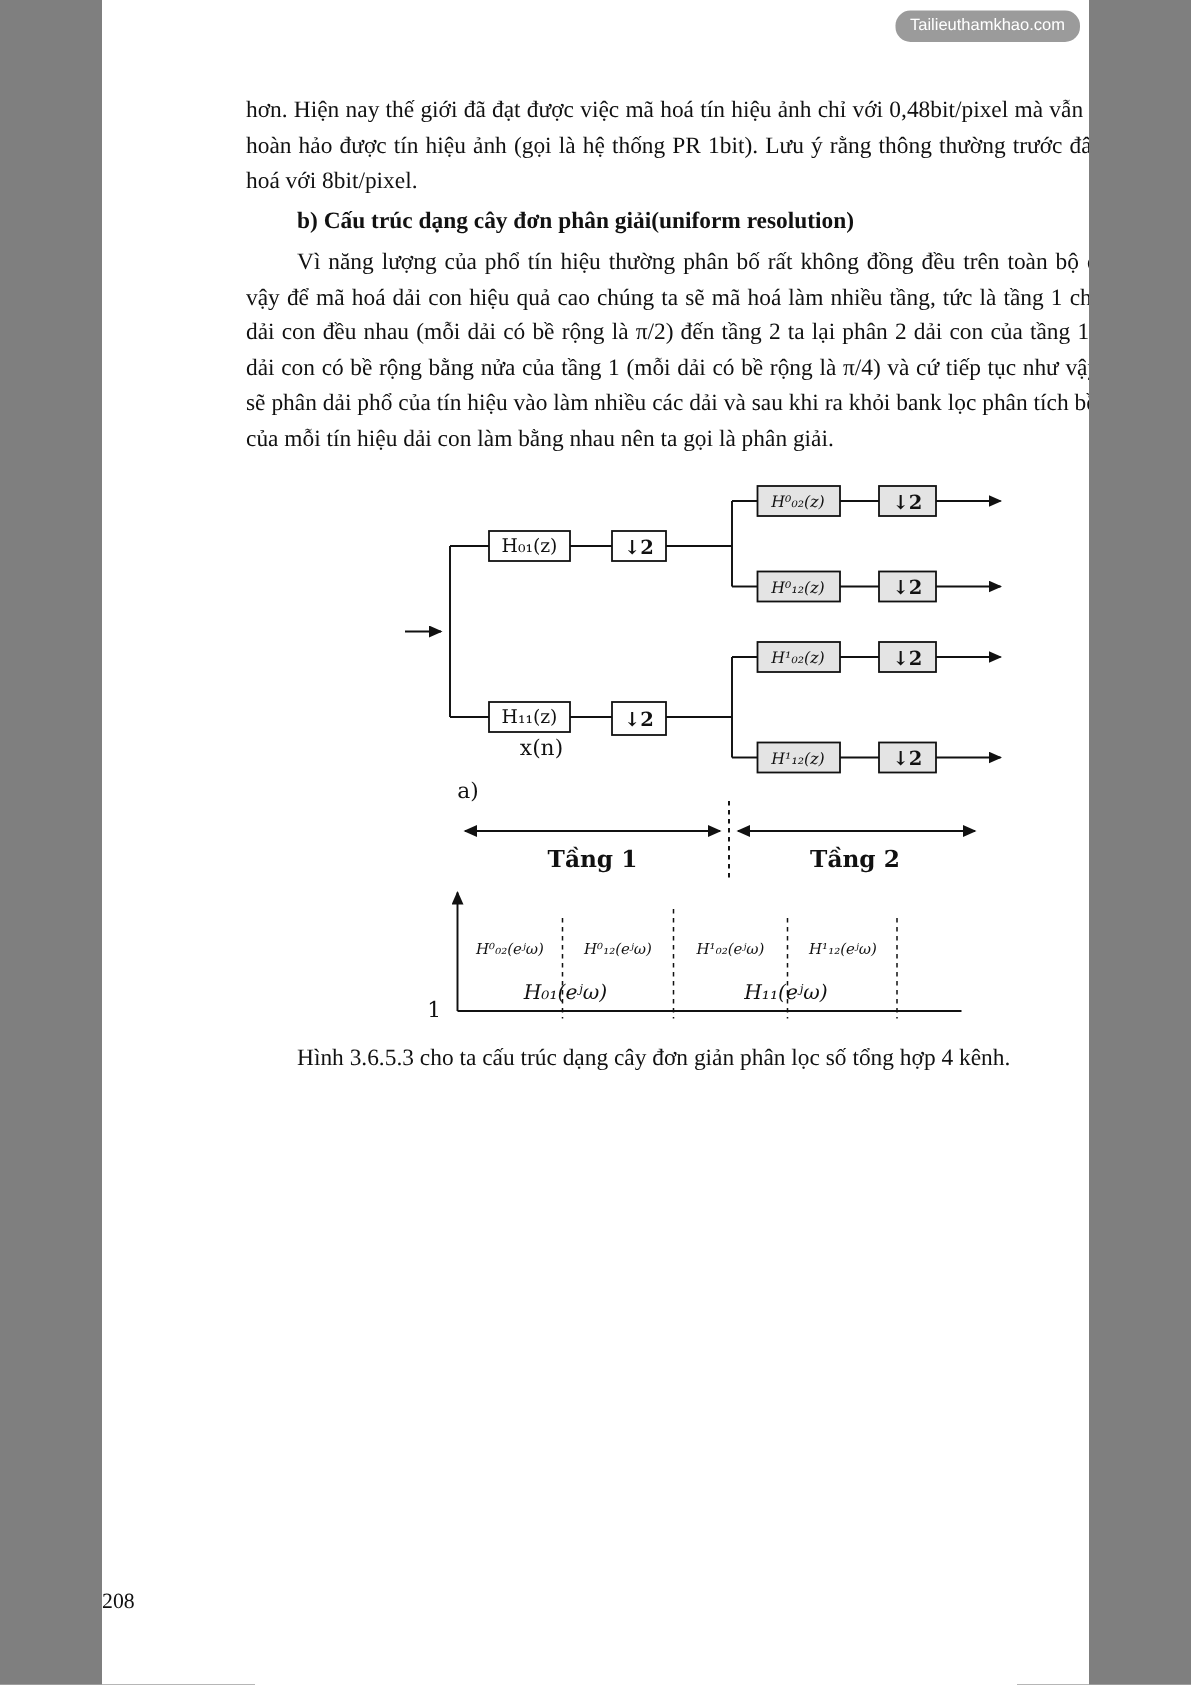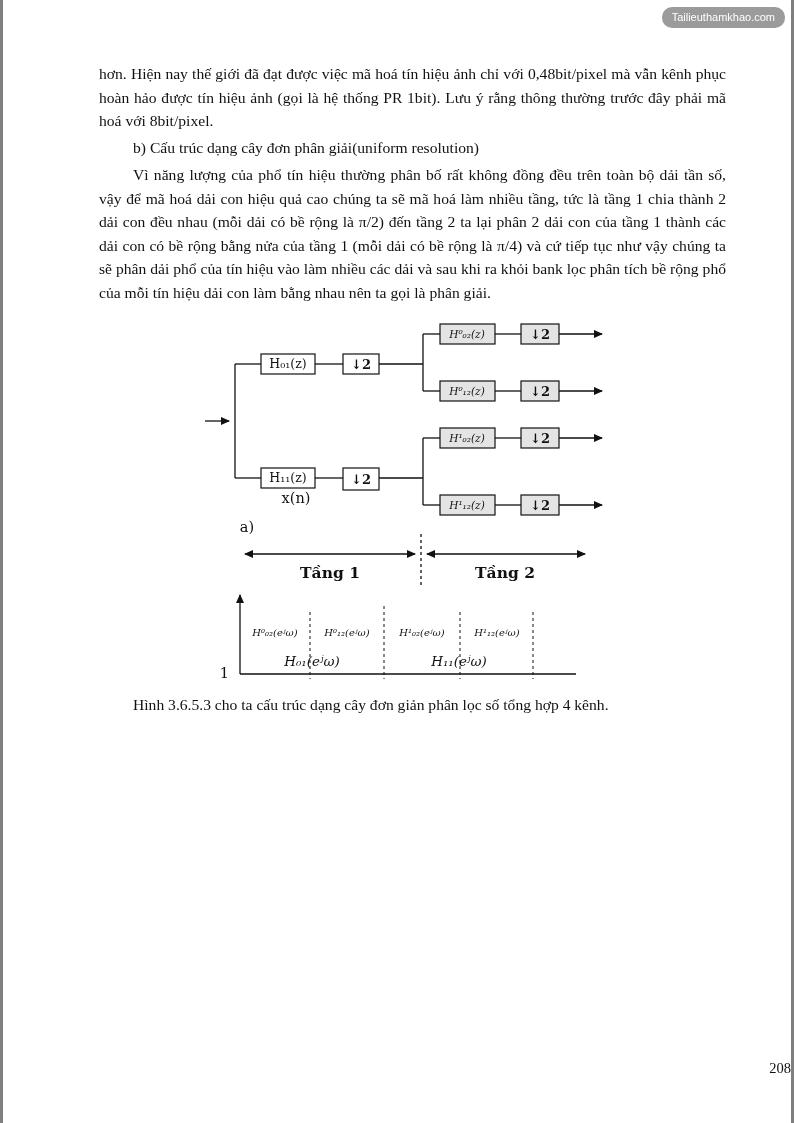--- a/index.html
+++ b/index.html
@@ -1,46 +1,46 @@
 <!DOCTYPE html>
 <html><head>
 <meta charset="utf-8">
 <style>
   * { margin:0; padding:0; box-sizing:border-box; }
   html,body { background:#7f7f7f; }
   .page {
-    position:relative; width:788px; height:1123px; margin:0 auto;
+    position:relative; width:658px; height:1123px; margin:0 auto;
     background:#ffffff; color:#111;
     font-family:"Liberation Serif","DejaVu Serif",serif;
     overflow:hidden;
   }
   .watermark {
     position:absolute; top:7px; right:6px;
     background:#9b9b9b; color:#fff;
     font-family:"Liberation Sans","DejaVu Sans",sans-serif;
     font-size:11px; line-height:1; padding:5px 10px; border-radius:10px;
     cursor:pointer;
   }
   .content { position:absolute; top:62px; left:96px; width:627px; }
   .content p {
     font-size:15.6px; line-height:23.5px; text-align:justify;
     text-indent:34px; margin-bottom:3px;
   }
   .content p.continues { text-indent:0; }
-  .content p.heading { font-weight:normal; margin-top:3px; margin-bottom:4px; }
+  .content p.heading { font-weight:bold; margin-top:3px; margin-bottom:4px; }
   figure { margin-top:10px; }
   svg text { font-family:"DejaVu Serif","Liberation Serif",serif; fill:#111; }
   .caption {
     text-align:center; font-weight:bold; font-style:italic;
     font-size:15.6px; margin:2px 0 10px 0;
   }
   .after-fig { text-indent:34px;font-family:Liberation Serif, serif; }
   .page-number {
     position:absolute; bottom:46px; left:0; width:100%;
-    text-align:right; font-size:14.5px;
+    text-align:left; font-size:14.5px;
   }
 </style>
 </head>
 <body>
 
 <div class="page">
 
   <div class="watermark">Tailieuthamkhao.com</div>
 
   <div class="content">

